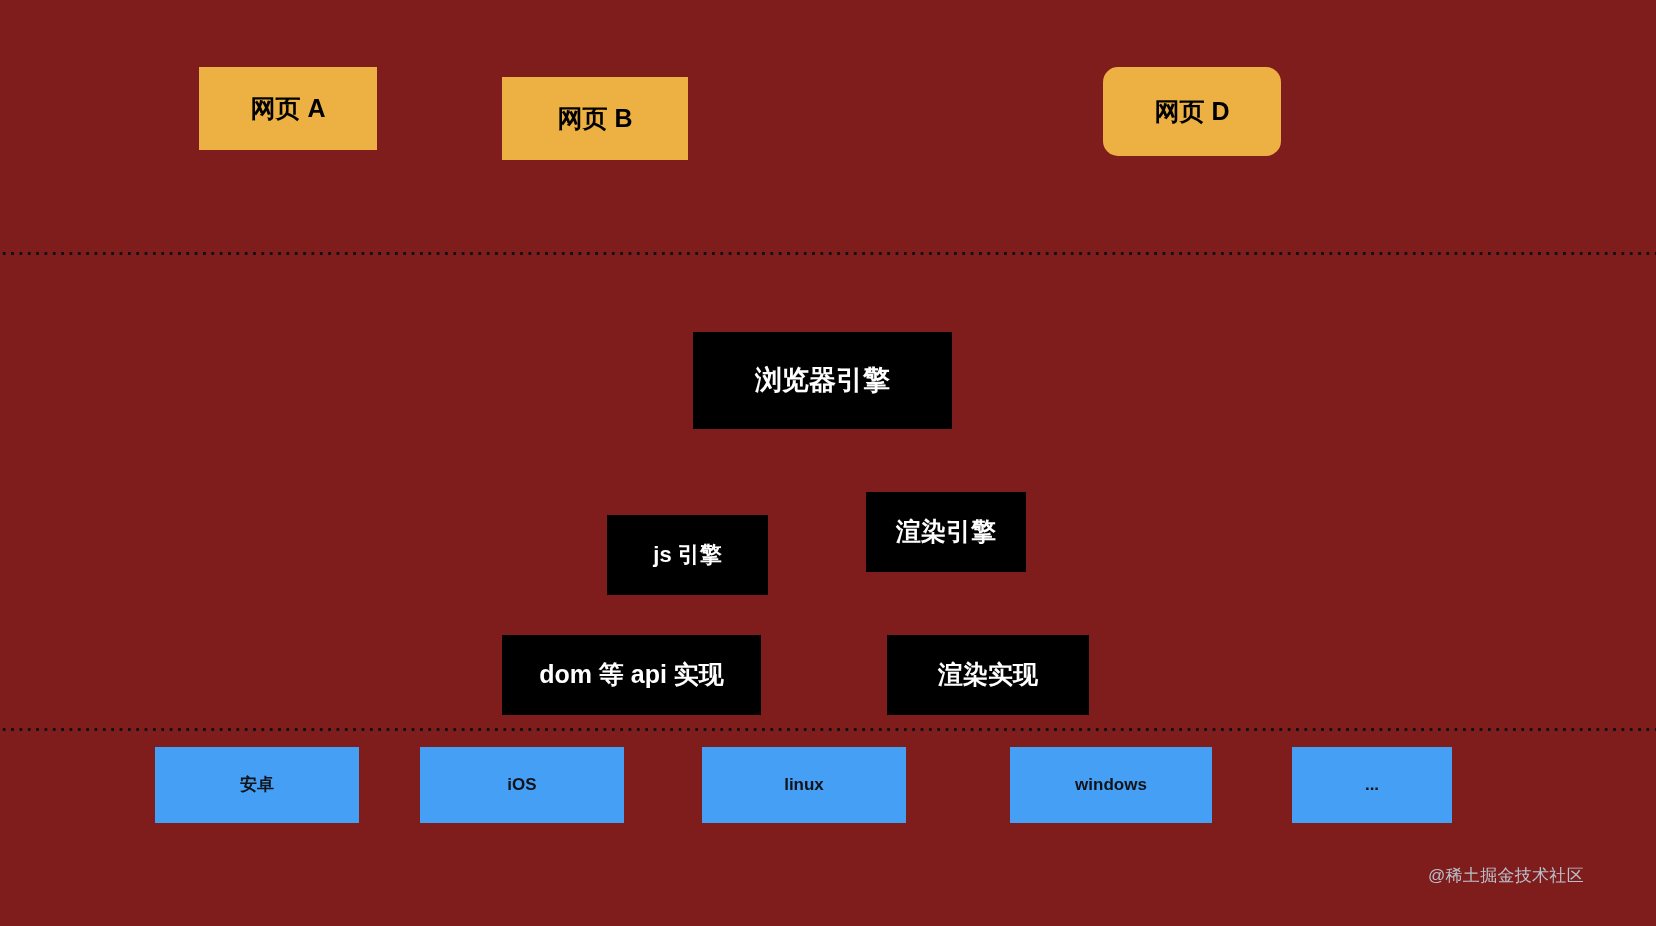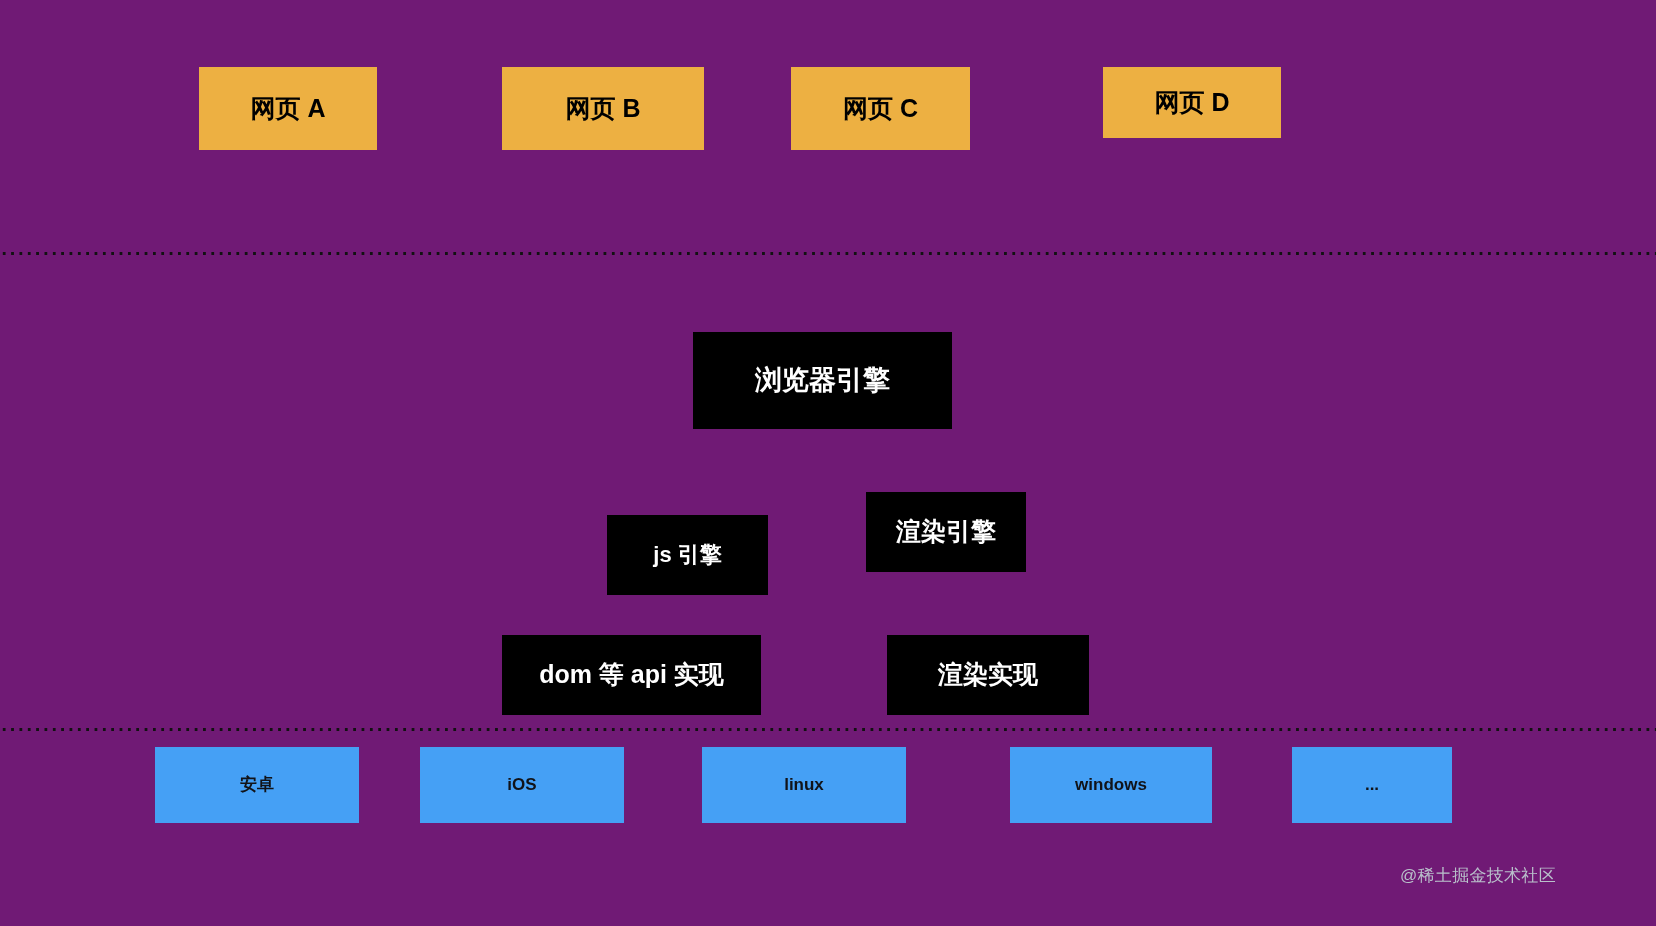--- a/index.html
+++ b/index.html
@@ -4,21 +4,21 @@
 <style>
   html, body {
     margin: 0;
     padding: 0;
     background: #ffffff;
   }
   #canvas {
     position: relative;
     width: 1656px;
     height: 926px;
-    background: #701a75;
+    background: #7f1d1d;
     overflow: hidden;
     font-family: "Liberation Sans", "DejaVu Sans", sans-serif;
   }
   .box {
     position: absolute;
     display: flex;
     align-items: center;
     justify-content: center;
     box-sizing: border-box;
     text-align: center;
@@ -53,31 +53,31 @@
     background-repeat: repeat-x;
     background-position: 0 center;
   }
   .watermark {
     position: absolute;
     color: #b9c0cb;
     font-size: 17px;
     font-weight: 400;
     white-space: nowrap;
     letter-spacing: 0.3px;
+    margin-left: 28px;
   }
 </style>
 </head>
 <body>
 
 <div id="canvas">
 
   <div class="box box-page" style="left:199px;top:67px;width:178px;height:83px;">网页 A</div>
-  <div class="box box-page" style="left:502px;top:67px;width:202px;height:83px;">网页 B</div>
-  <div class="box box-page" style="left:791px;top:67px;width:179px;height:83px;">网页 C</div>
-  <div class="box box-page" style="left:1103px;top:67px;width:178px;height:71px;">网页 D</div>
+  <div class="box box-page" style="left:502px;top:77px;width:186px;height:83px;">网页 B</div>
+  <div class="box box-page" style="left:1103px;top:67px;width:178px;height:89px;border-radius:15px;">网页 D</div>
 
   <div class="divider" style="top:251px;"></div>
 
   <div class="box box-engine" style="left:693px;top:287px;width:259px;height:97px;font-size:27px;">浏览器引擎</div>
   <div class="box box-engine" style="left:607px;top:470px;width:161px;height:80px;font-size:22px;">js 引擎</div>
   <div class="box box-engine" style="left:866px;top:447px;width:160px;height:80px;font-size:25px;">渲染引擎</div>
   <div class="box box-engine" style="left:887px;top:590px;width:202px;height:80px;font-size:25px;">渲染实现</div>
   <div class="box box-engine" style="left:502px;top:590px;width:259px;height:80px;font-size:25px;">dom 等 api 实现</div>
 
   <div class="divider" style="top:727px;"></div>

